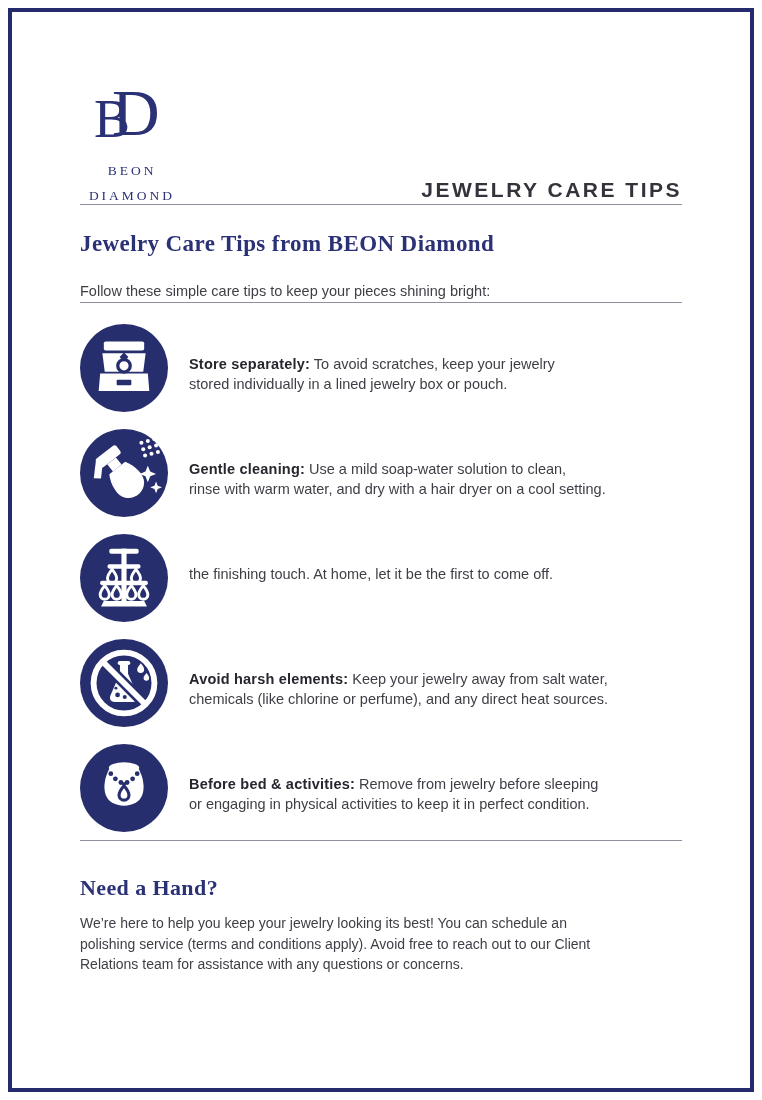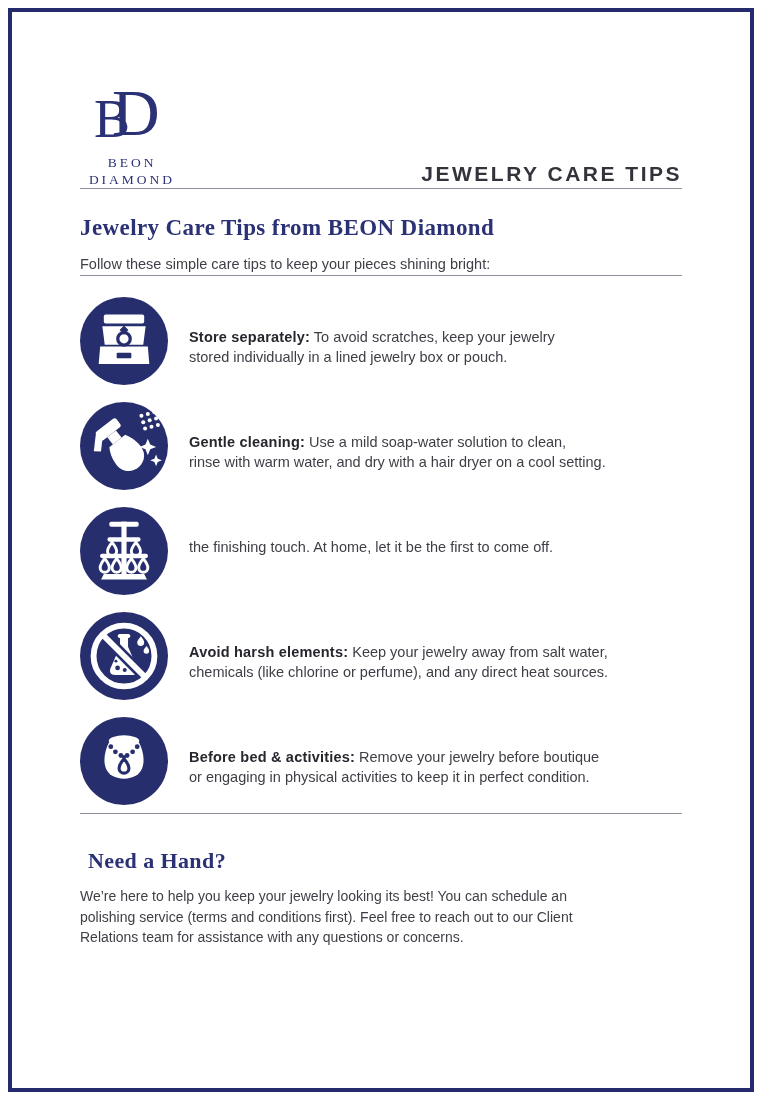--- a/index.html
+++ b/index.html
@@ -9,44 +9,44 @@
   .content{position:absolute;inset:12px;box-sizing:border-box;padding:72px 68px 0;}
 
   
   .header-row{display:flex;justify-content:space-between;align-items:flex-end;}
   .logo{width:104px;text-align:center;color:#2b3175;}
   .monogram{position:relative;width:80px;height:70px;margin:0 auto;
             font-family:"Liberation Serif","DejaVu Serif",serif;color:#2b3175;}
   .mono-d{position:absolute;left:20px;top:-4px;font-size:66px;line-height:66px;}
   .mono-b{position:absolute;left:2px;top:6px;font-size:54px;line-height:58px;}
   .logo-line{font-family:"Liberation Serif","DejaVu Serif",serif;font-size:13.5px;
-             letter-spacing:3px;margin-top:1px;white-space:nowrap;}
+             letter-spacing:3px;margin-top:9px;white-space:nowrap;}
   .doc-title{font-size:21px;font-weight:bold;letter-spacing:2.5px;color:#33333b;
              padding-bottom:2px;white-space:nowrap;}
 
   hr.rule{border:none;border-top:1px solid #8f8f9e;margin:0;}
   .rule-header{margin-top:22px;}
   .rule-tips-top{margin-top:20px;}
   .rule-tips-bottom{}
 
   h1.main-title{font-family:"Liberation Serif","DejaVu Serif",serif;font-weight:600;
-      font-size:23px;color:#2b3175;letter-spacing:.4px;margin:26px 0 13px;}
+      font-size:23px;color:#2b3175;letter-spacing:.4px;margin:26px 0 24px;}
   .intro-line{display:block;font-size:14.5px;line-height:21px;color:#3e3e46;white-space:nowrap;}
 
   .tips{margin-top:21px;}
   .tip{display:flex;gap:21px;margin-bottom:17px;}
   .tip:last-child{margin-bottom:8px;}
   .tip-icon{width:88px;height:88px;border-radius:50%;background:#272e6e;flex:0 0 88px;}
   .tip-icon svg{display:block;width:88px;height:88px;}
   .tip-text{padding-top:15px;font-size:14.5px;line-height:20px;color:#3e3e46;}
   .tip-line{display:block;white-space:nowrap;}
   .tip-text strong{color:#26262e;letter-spacing:.2px;}
 
   h2.help-title{font-family:"Liberation Serif","DejaVu Serif",serif;font-weight:600;
-      font-size:22px;color:#2b3175;letter-spacing:.4px;margin:34px 8px 12px;}
+      font-size:22px;color:#2b3175;letter-spacing:.4px;margin:34px 0 12px;}
   .footer-line{display:block;font-size:14px;line-height:20.5px;color:#3e3e46;white-space:nowrap;}
 </style>
 </head>
 <body>
 
 <div class="page">
   <div class="frame"></div>
   <div class="content">
 
     <div class="header-row">
@@ -189,30 +189,30 @@
               <circle cx="22.3" cy="21" r="1.3"></circle>
                 <circle cx="25.7" cy="21" r="1.3"></circle>
               <circle cx="28.7" cy="19" r="1.3"></circle>
                 <circle cx="31.2" cy="16.2" r="1.3"></circle>
               <path d="M24 20.5 L25.2 21.9 L24 23.3 L22.8 21.9 Z"></path>
             </g>
             <path d="M24 22.8 C25.8 24.9 26.7 26.4 26.7 27.9 A2.7 2.7 0 1 1 21.3 27.9 C21.3 26.4 22.2 24.9 24 22.8 Z" fill="#fff" stroke="#272e6e" stroke-width="1.7"></path>
           </svg>
         </div>
         <p class="tip-text">
-          <span class="tip-line"><strong>Before bed &amp; activities:</strong> <span>Remove your jewelry before boutique</span></span>
+          <span class="tip-line"><strong>Before bed &amp; activities:</strong> <span>Remove from jewelry before sleeping</span></span>
           <span class="tip-line">or engaging in physical activities to keep it in perfect condition.</span>
         </p>
       </div>
 
     </div>
 
     <hr class="rule rule-tips-bottom">
 
     <h2 class="help-title">Need a Hand?</h2>
     <p style="margin:0">
       <span class="footer-line">We’re here to help you keep your jewelry looking its best! You can schedule an</span>
-      <span class="footer-line">polishing service (terms and conditions first). Feel free to reach out to our Client</span>
+      <span class="footer-line">polishing service (terms and conditions apply). Avoid free to reach out to our Client</span>
       <span class="footer-line">Relations team for assistance with any questions or concerns.</span>
     </p>
 
   </div>
 </div>
 
 </body></html>

